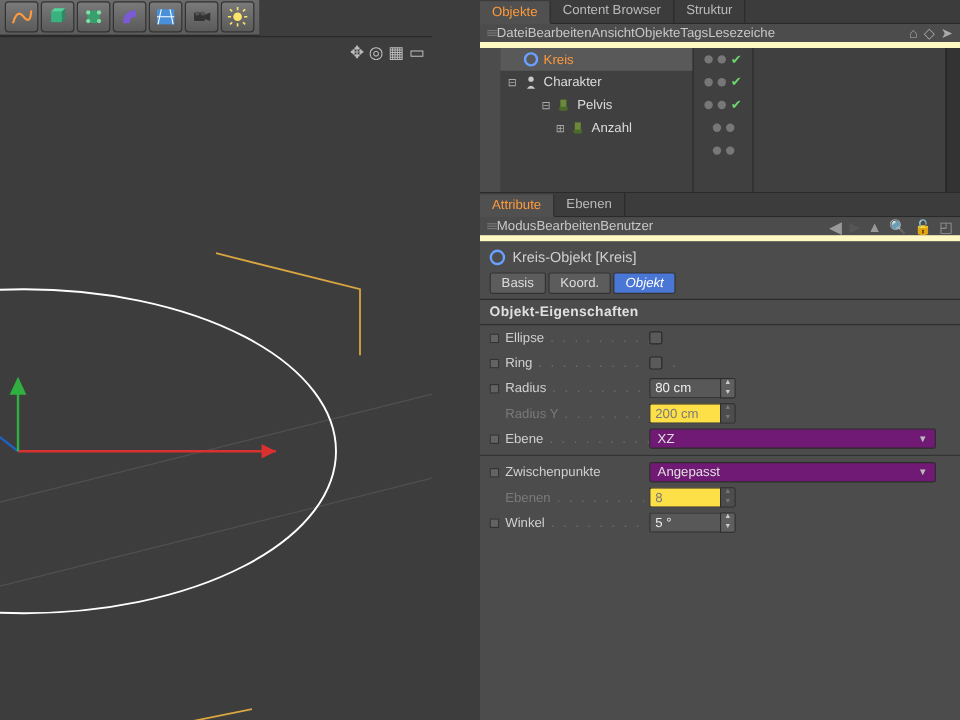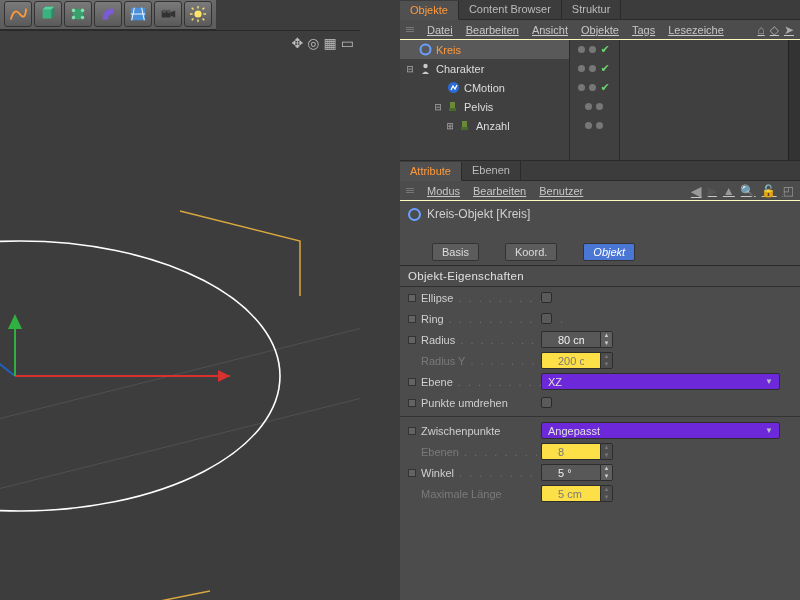--- a/index.html
+++ b/index.html
@@ -15,68 +15,68 @@
   .viewport-icons { position: absolute; right: 6px; top: 4px; display: flex; gap: 4px; color: #bbb; font-size: 14px; }
   .viewport svg.scene { position: absolute; left: 0; top: 0; }
 
   
   .dock { position: absolute; right: 0; top: 0; width: 400px; height: 600px; display: flex; flex-direction: column; background: #4c4c4c; }
 
   
   .panel-tabs { display: flex; height: 20px; background: #3c3c3c; border-bottom: 1px solid #2a2a2a; }
   .tab { padding: 3px 10px 0 10px; font-size: 11px; color: #bbb; border-right: 1px solid #2a2a2a; }
   .tab.active { color: #ff9a3c; background: #505050; border-bottom: 1px solid #505050; position: relative; top: 1px; }
-  .menu-row { display: flex; align-items: center; height: 20px; padding: 0 6px; background: #4c4c4c; border-bottom: 1px solid #fef9c3; gap: 13px; font-size: 11px; color: #c8c8c8; text-decoration: underline; }
+  .menu-row { display: flex; align-items: center; height: 20px; padding: 0 6px; background: #4c4c4c; border-bottom: 5px solid #fef9c3; font-size: 11px; color: #c8c8c8; }
   .menu-row .grip { width: 8px; display: flex; flex-direction: column; gap: 1px; }
   .menu-row .grip span { height: 1px; background: #777; }
   .menu-row .right-icons { margin-left: auto; display: flex; gap: 5px; font-size: 12px; color: #aaa; }
 
-  .om-body { position: relative; display: flex; background: #404040; height: 120px; }
+  .om-body { position: relative; display: flex; background: #404040; height: 120px; margin-left: 17px; }
   .om-tree { flex: 1; border-right: 1px solid #2a2a2a; }
   .tree-row { display: flex; align-items: center; height: 19px; padding-left: 4px; font-size: 11px; color: #ddd; }
   .tree-row.selected { background: #595959; color: #ff9a3c; }
   .tree-indent0 { padding-left: 4px; }
   .tree-indent1 { padding-left: 4px; }
   .tree-indent2 { padding-left: 32px; }
   .tree-indent3 { padding-left: 44px; }
   .expander { width: 12px; height: 12px; display: inline-flex; align-items: center; justify-content: center; margin-right: 1px; color: #aaa; font-size: 9px; }
   .obj-icon { width: 14px; height: 14px; display: inline-flex; align-items: center; justify-content: center; margin: 0 4px 0 1px; }
   .om-dots { width: 50px; border-right: 1px solid #2a2a2a; }
   .dot-row { height: 19px; display: flex; align-items: center; justify-content: center; gap: 4px; }
   .dot { width: 7px; height: 7px; border-radius: 50%; background: #777; }
   .chk { color: #6dd46d; font-size: 11px; }
   .om-tags { flex: 1; }
   .om-scroll { width: 12px; background: #333; border-left: 1px solid #222; }
 
   
   .attr { flex: 1; display: flex; flex-direction: column; border-top: 1px solid #2a2a2a; }
   .attr .menu-row .nav-icons { margin-left: auto; display: flex; gap: 6px; font-size: 12px; color: #999; align-items:center;}
   .attr-head { padding: 6px 8px 4px 8px; border-bottom: 1px solid #2a2a2a; }
-  .head-title { display: flex; align-items: center; gap: 6px; color: #d0d0d0; font-size: 12px; margin-bottom: 22px; }
+  .head-title { display: flex; align-items: center; gap: 6px; color: #d0d0d0; font-size: 12px; margin-bottom: 6px; }
   .circle-icon { width: 13px; height: 13px; border: 2px solid #6aa0ff; border-radius: 50%; }
   .attr-tabs { display: flex; gap: 2px; }
-  .attr-tab { padding: 2px 9px; font-size: 11px; background: #5c5c5c; border: 1px solid #333; border-radius: 2px; color: #ddd; margin-left: 24px; }
+  .attr-tab { padding: 2px 9px; font-size: 11px; background: #5c5c5c; border: 1px solid #333; border-radius: 2px; color: #ddd; }
   .attr-tab.active { background: #4a76d6; color: #fff; font-style: italic; }
 
-  .section-title { padding: 4px 8px; font-weight: normal; font-size: 11.5px; color: #e0e0e0; border-bottom: 1px solid #2f2f2f; letter-spacing: .3px; }
+  .section-title { padding: 4px 8px; font-weight: bold; font-size: 11.5px; color: #e0e0e0; border-bottom: 1px solid #2f2f2f; letter-spacing: .3px; }
   .prop-row { display: flex; align-items: center; height: 21px; padding: 0 8px; font-size: 11px; }
   .prop-label { width: 120px; color: #d0d0d0; white-space: nowrap; }
   .prop-label.disabled { color: #7a7a7a; }
   .prop-label .dots { color: #6f6f6f; letter-spacing: 2px; }
   .mini-chk { width: 8px; height: 8px; background: #636363; border: 1px solid #333; margin-right: 5px; display:inline-block; }
   .small-box { width: 11px; height: 11px; background: #5a5a5a; border: 1px solid #2a2a2a; border-radius: 2px; }
 
   .num-field { display: flex; width: 72px; }
-  .num-field input { flex:1; width: 100%; background: #585858; border: 1px solid #2d2d2d; border-right: none; color: #eee; font-size: 11px; padding: 2px 16px; height: 17px; border-radius: 2px 0 0 2px; }
+  .num-field input { flex:1; width: 100%; background: #585858; border: 1px solid #2d2d2d; border-right: none; color: #eee; font-size: 11px; padding: 2px 4px; height: 17px; border-radius: 2px 0 0 2px; }
   .num-field .spin { width: 13px; display: flex; flex-direction: column; border:1px solid #2d2d2d; border-radius:0 2px 2px 0;}
   .num-field .spin span { flex:1; background:#5f5f5f; font-size:6px; color:#ccc; text-align:center; line-height:7px; }
   .num-field.disabled input { background:#fde047; color:#7a7a7a; }
   .num-field.disabled .spin span { background:#4d4d4d; color:#777; }
 
-  .combo { display:flex; align-items:center; background:#6d28d9; border:1px solid #2d2d2d; border-radius:2px; height:17px; padding:0 6px; color:#e0e0e0; font-size:11px; }
+  .combo { display:flex; align-items:center; background:#701a75; border:1px solid #2d2d2d; border-radius:2px; height:17px; padding:0 6px; color:#e0e0e0; font-size:11px; }
   .combo.wide { flex:1; margin-right:12px; }
   .combo .arrow { margin-left:auto; font-size:8px; color:#bbb; }
 
   .divider { height:1px; background:#333; margin:3px 0; }
 </style>
 </head>
 <body>
 
 <div class="top-toolbar">
   <div class="tool-btn">
@@ -211,30 +211,20 @@
         <span class="expander">⊟</span>
         <span class="obj-icon">
             <svg width="13" height="13">
               <circle cx="6.5" cy="4" r="2.2" fill="#c9c9c9"></circle>
               <path d="M3 12 Q6.5 7 10 12" fill="#c9c9c9"></path>
             </svg>
           </span>
         <span>Charakter</span>
       </div>
       <div class="tree-row tree-indent2">
-        <span class="expander"></span>
-        <span class="obj-icon">
-            <svg width="13" height="13">
-              <circle cx="6.5" cy="6.5" r="5.5" fill="#2a6bd4"></circle>
-              <path d="M4 9 L6 5 L8 8 L10 4" stroke="#fff" stroke-width="1.3" fill="none"></path>
-            </svg>
-          </span>
-        <span>CMotion</span>
-      </div>
-      <div class="tree-row tree-indent2">
         <span class="expander">⊟</span>
         <span class="obj-icon">
             <svg width="13" height="13">
               <rect x="3" y="2" width="5" height="9" fill="#6a8a3a"></rect>
               <rect x="2" y="8" width="7" height="3" fill="#4a6a2a"></rect>
             </svg>
           </span>
         <span>Pelvis</span>
       </div>
       <div class="tree-row tree-indent3">
@@ -354,25 +344,20 @@
 
     <div class="prop-row">
       <span class="mini-chk"></span>
       <span class="prop-label"><span>Ebene</span><span class="dots"> . . . . . . . . . . . .</span></span>
       <div class="combo wide">
           <span>XZ</span>
           <span class="arrow">▼</span>
         </div>
     </div>
 
-    <div class="prop-row">
-      <span class="mini-chk"></span>
-      <span class="prop-label"><span>Punkte umdrehen</span></span>
-      <span class="small-box"></span>
-    </div>
 
     <div class="divider"></div>
 
     <div class="prop-row">
       <span class="mini-chk"></span>
       <span class="prop-label"><span>Zwischenpunkte</span></span>
       <div class="combo wide">
           <span>Angepasst</span>
           <span class="arrow">▼</span>
         </div>
@@ -395,25 +380,14 @@
       <span class="prop-label"><span>Winkel</span><span class="dots"> . . . . . . . . . . .</span></span>
       <div class="num-field">
           <input value="5 °" style="">
           <div class="spin">
             <span>▲</span>
             <span>▼</span>
           </div>
         </div>
     </div>
 
-    <div class="prop-row">
-      <span style="width:13px"></span>
-      <span class="prop-label disabled"><span>Maximale Länge</span></span>
-      <div class="num-field disabled">
-          <input disabled="" value="5 cm" style="">
-          <div class="spin">
-            <span>▲</span>
-            <span>▼</span>
-          </div>
-        </div>
-    </div>
   </div>
 </div>
 
 </body></html>

